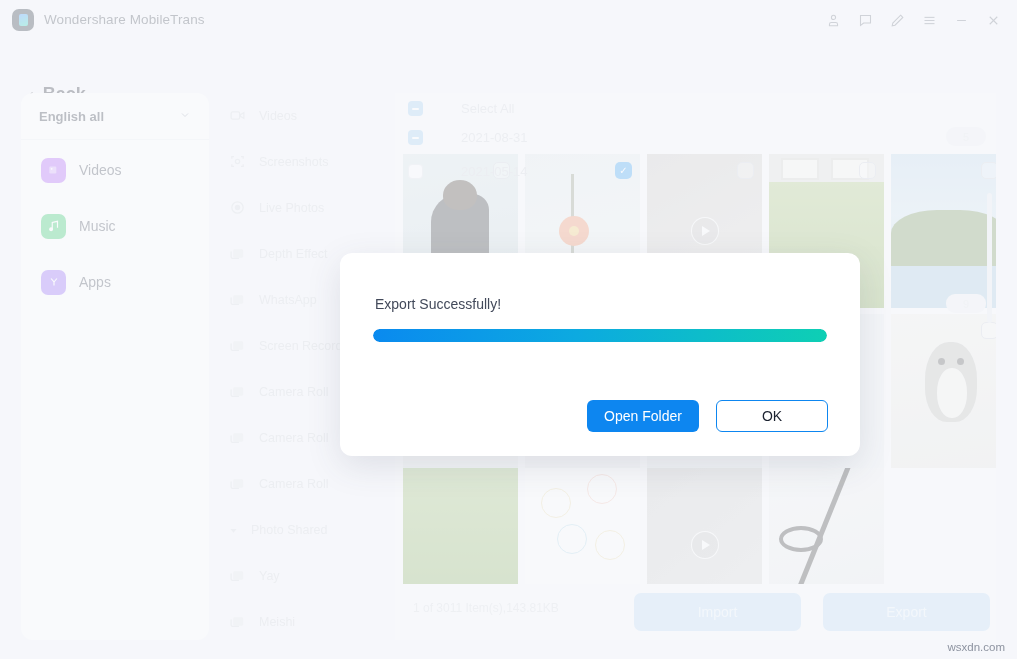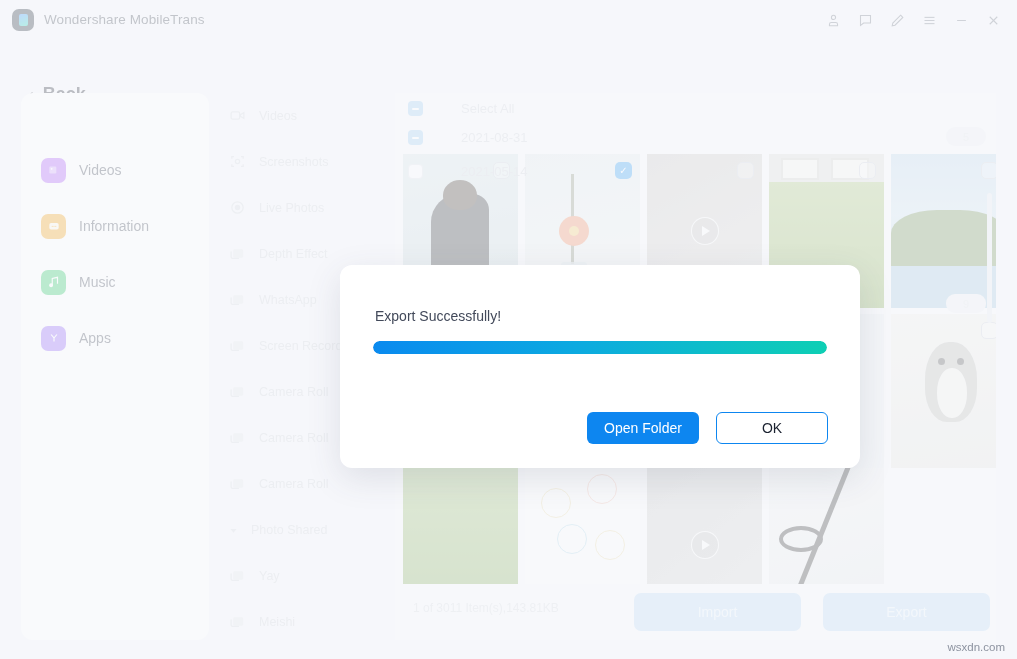--- a/index.html
+++ b/index.html
@@ -135,21 +135,21 @@
   #btnImport { left: 239px; }
   #btnExport { left: 428px; }
 
   
   .scrollbar { position: absolute; right: 4px; top: 100px; width: 5px; height: 480px; }
   .scrollthumb { position: absolute; left:0; top: 0; width: 5px; height: 130px; border-radius: 3px; background: #e6e9ef; }
 
   
   .overlay { position: absolute; left:0; top:0; width: 1017px; height: 659px; background: rgba(247,248,251,.72); }
   .dialog {
-    position: absolute; left: 340px; top: 265px; width: 520px; height: 203px;
+    position: absolute; left: 340px; top: 253px; width: 520px; height: 203px;
     background: #ffffff; border-radius: 12px;
     box-shadow: 0 10px 34px rgba(60,70,95,.13);
   }
   .dlg-title { position: absolute; left: 35px; top: 43px; font-size: 14px; color: #42495a; }
   .progress {
     position: absolute; left: 33px; top: 76px; width: 454px; height: 13px; border-radius: 7px;
     background: #edeff3; overflow: hidden;
   }
   .progress .fill {
     height: 13px; border-radius: 7px;
@@ -233,40 +233,37 @@
             <line x1="3.5" y1="6.5" x2="20.5" y2="6.5"></line>
             <path d="M6.5 6.5h11V20a1 1 0 0 1-1 1h-9a1 1 0 0 1-1-1z"></path>
             <line x1="10" y1="10" x2="10" y2="18"></line>
             <line x1="14" y1="10" x2="14" y2="18"></line>
           </svg>
       </div>
     </div>
   </div>
 
   <div class="leftpanel">
+    <div class="lang-select">
+      <span class="txt">English all</span>
+      <span class="caret">
+        <svg width="12" height="12" viewBox="0 0 24 24" fill="none" stroke="currentColor" stroke-width="2">
+            <polyline points="6,9 12,15 18,9"></polyline>
+          </svg>
+      </span>
+    </div>
     <div class="navlist" id="navlist">
         <div class="navitem">
           <span class="ico" style="background: rgb(168, 85, 247);">
             <svg width="14" height="14" viewBox="0 0 24 24" fill="#fff">
               <rect x="4" y="6" width="12" height="12" rx="2" fill="rgba(255,255,255,.45)"></rect>
               <circle cx="8" cy="10" r="1.6"></circle>
             </svg>
           </span>
           <span class="lbl">Videos</span>
-        </div>
-        <div class="navitem">
-          <span class="ico" style="background: rgb(245, 158, 11);">
-            <svg width="14" height="14" viewBox="0 0 24 24" fill="#fff">
-              <rect x="4" y="7" width="16" height="11" rx="3" fill="rgba(255,255,255,.9)"></rect>
-              <circle cx="9" cy="12.5" r="1.1" fill="#f59e0b"></circle>
-              <circle cx="12" cy="12.5" r="1.1" fill="#f59e0b"></circle>
-              <circle cx="15" cy="12.5" r="1.1" fill="#f59e0b"></circle>
-            </svg>
-          </span>
-          <span class="lbl">Information</span>
         </div>
         <div class="navitem">
           <span class="ico" style="background: rgb(34, 197, 94);">
             <svg width="14" height="14" viewBox="0 0 24 24" fill="none" stroke="#fff" stroke-width="2">
               <path d="M9 17V6l9-2v11"></path>
               <circle cx="7" cy="17.5" r="2.3" fill="#fff"></circle>
             </svg>
           </span>
           <span class="lbl">Music</span>
         </div>

